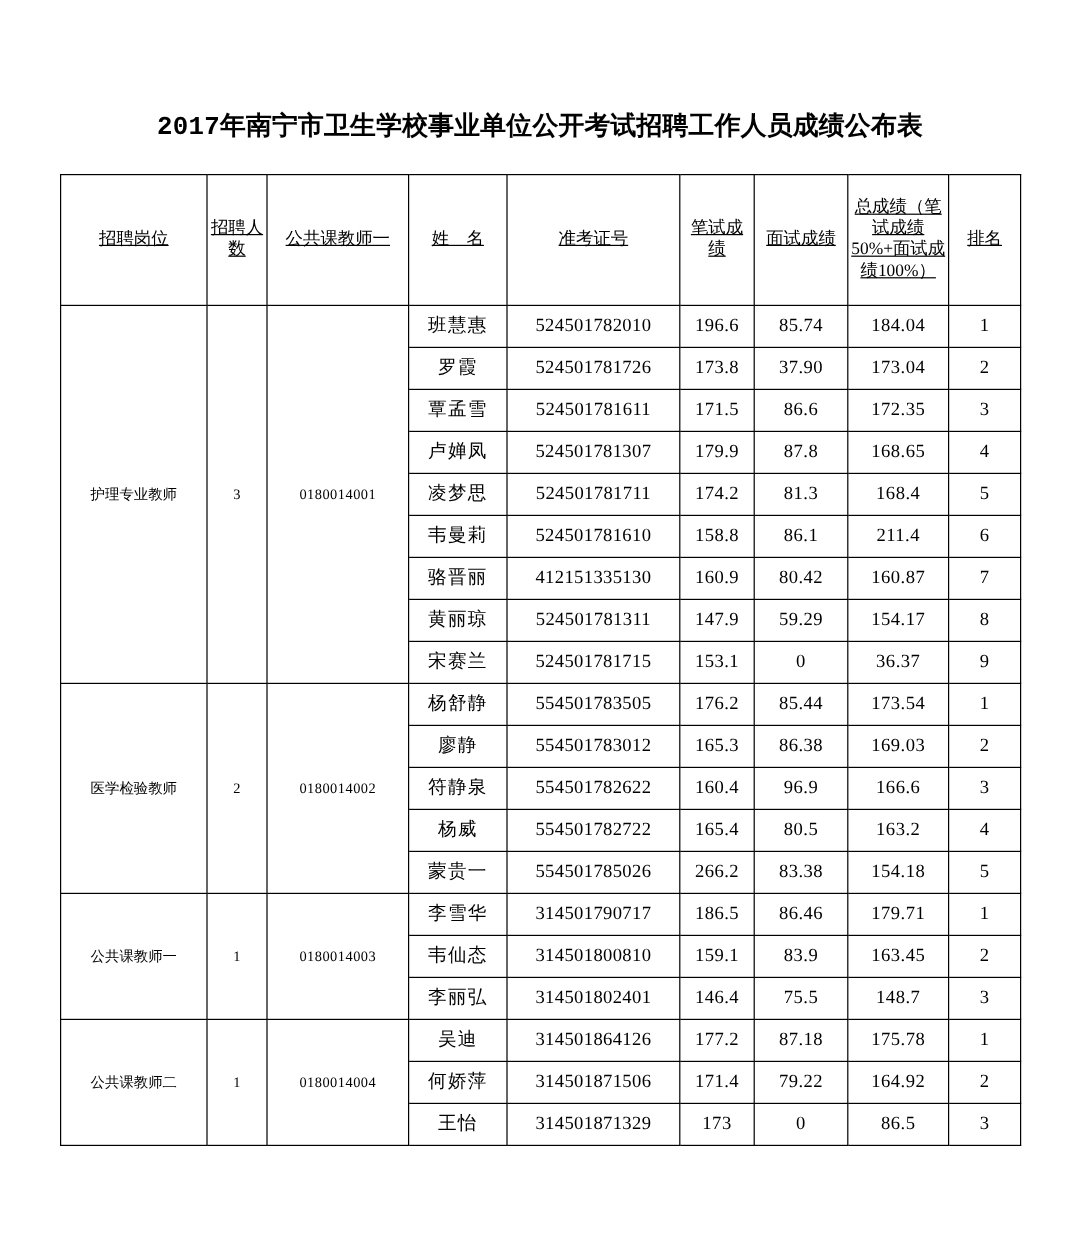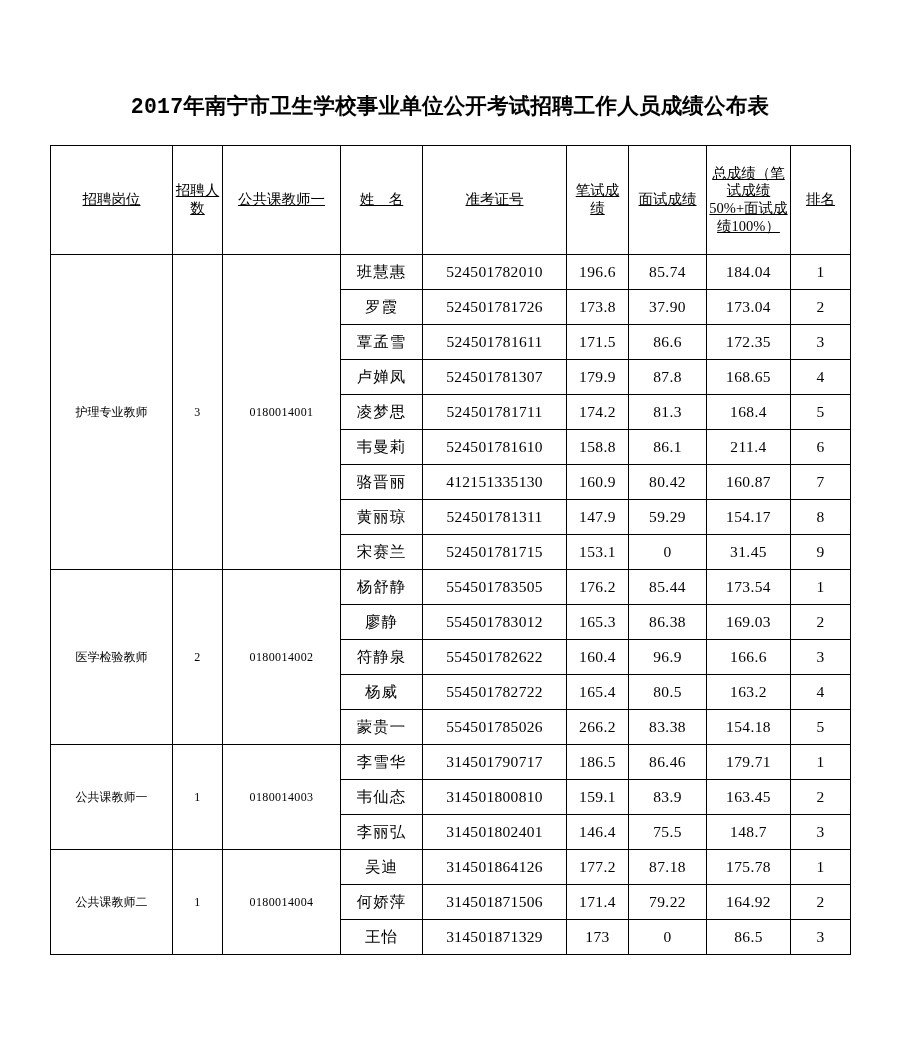--- a/index.html
+++ b/index.html
@@ -207,21 +207,21 @@
             <td class="num-cell">147.9</td>
             <td class="num-cell">59.29</td>
             <td class="num-cell">154.17</td>
             <td class="num-cell">8</td>
           </tr>
           <tr>
             <td class="name-cell">宋赛兰</td>
             <td class="ticket-cell num-cell">524501781715</td>
             <td class="num-cell">153.1</td>
             <td class="num-cell">0</td>
-            <td class="num-cell">31.45</td>
+            <td class="num-cell">36.37</td>
             <td class="num-cell">9</td>
           </tr>
           <tr>
             <td class="group-cell" rowspan="5">医学检验教师</td>
             <td class="group-cell num-cell" rowspan="5">2</td>
             <td class="group-cell num-cell" rowspan="5">0180014002</td>
             <td class="name-cell">杨舒静</td>
             <td class="ticket-cell num-cell">554501783505</td>
             <td class="num-cell">176.2</td>
             <td class="num-cell">85.44</td>

